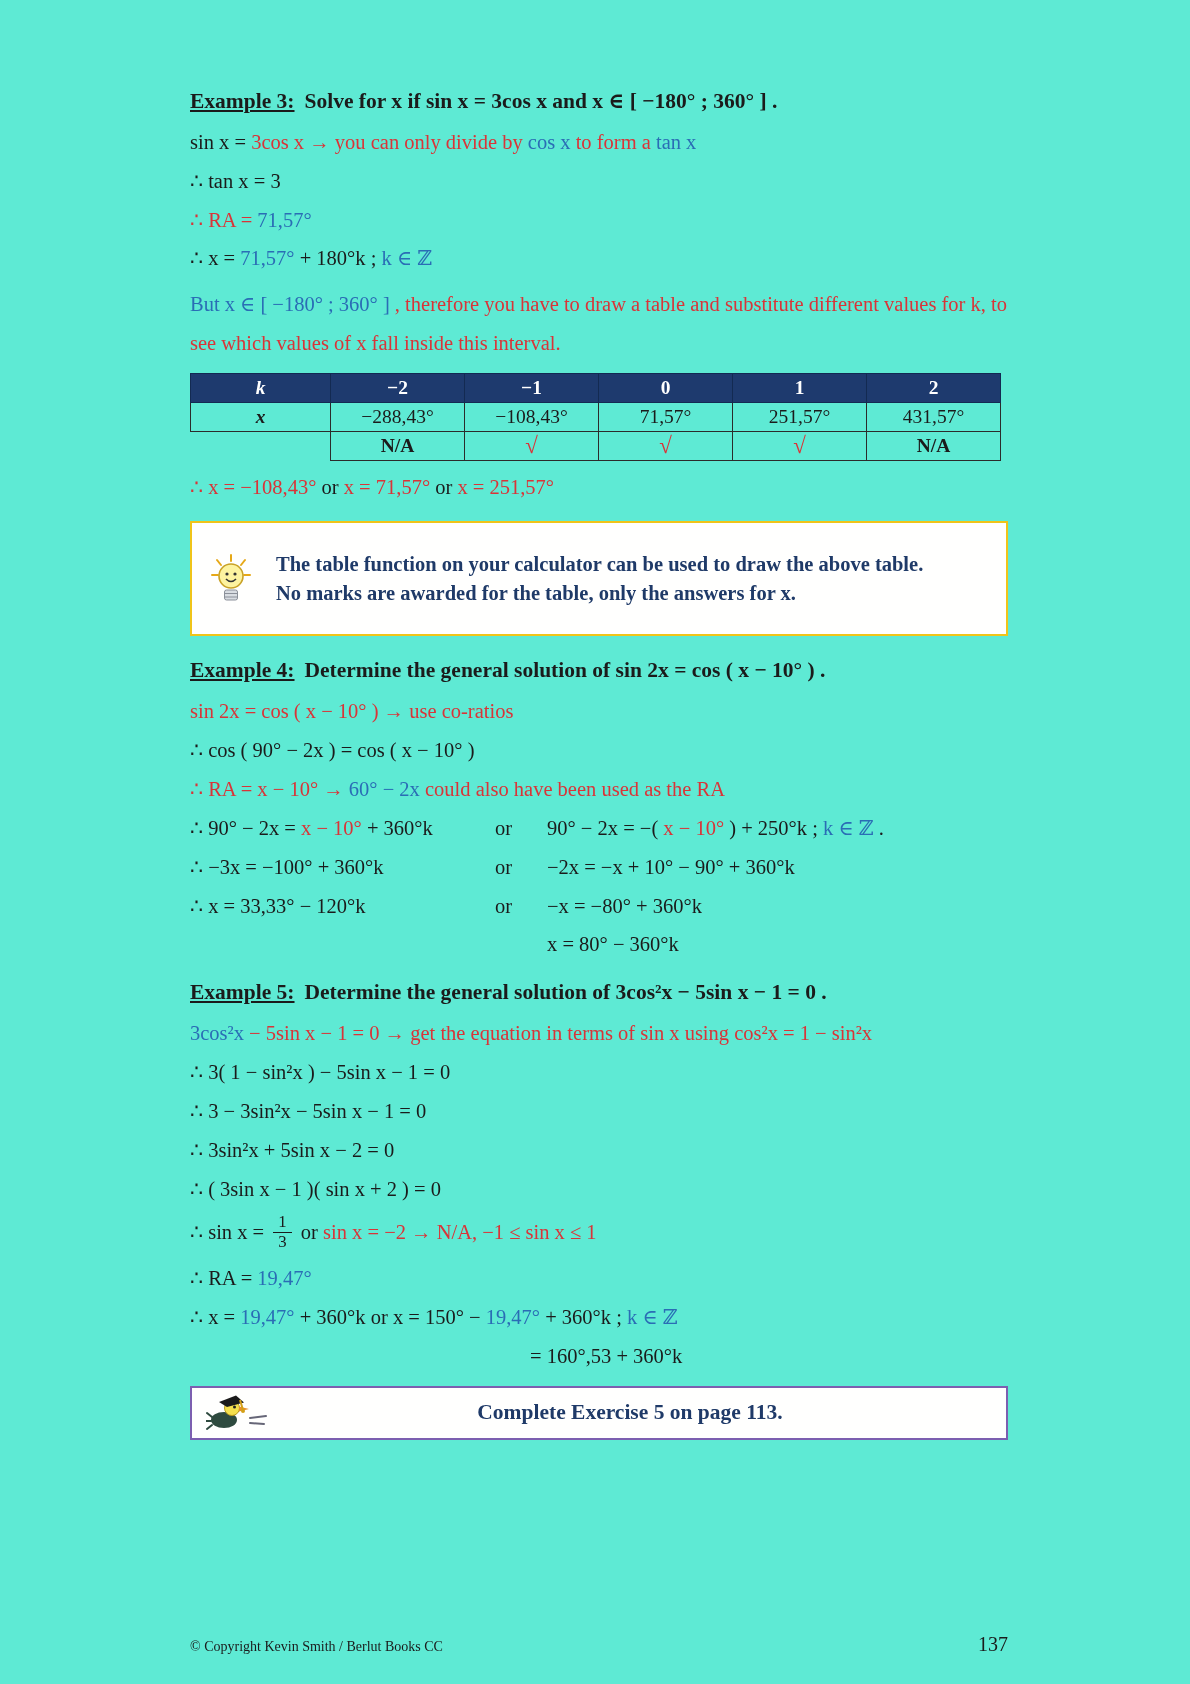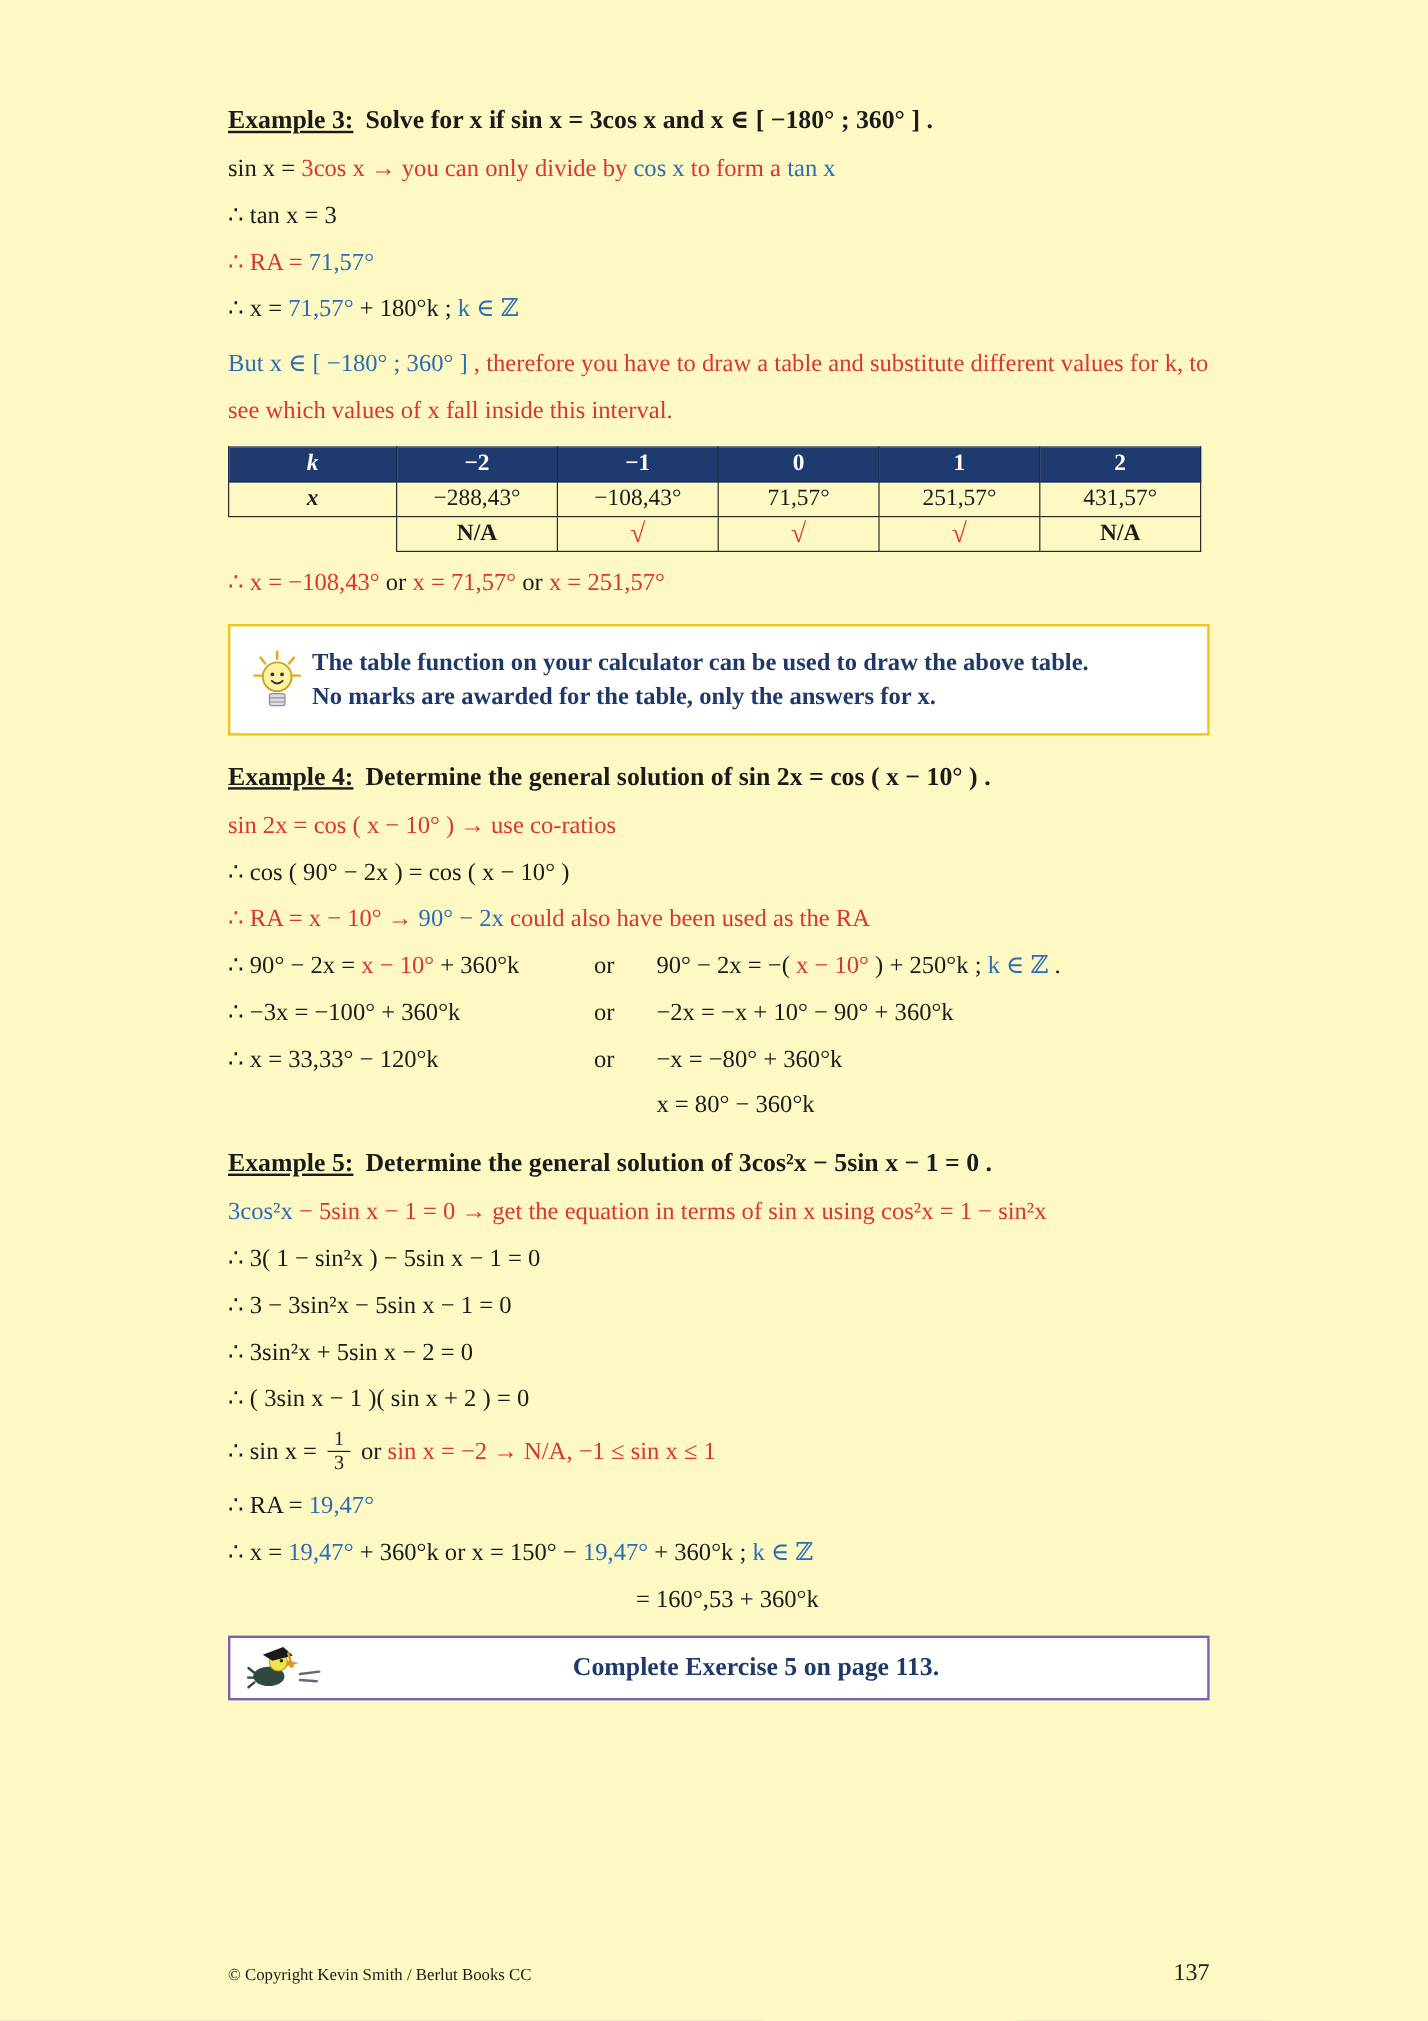--- a/index.html
+++ b/index.html
@@ -1,20 +1,20 @@
 <!DOCTYPE html>
 <html style="--red: #d93438; --blue: #2a6db5; --table-header-bg: #1e3a6e; --tip-border: #f0c419; --exercise-border: #7c5fb0; --note-text: #1f3a68;"><head>
 <meta charset="utf-8">
 <style>
   html,body{margin:0;padding:0;background:#d8d8d4;}
   .page{
     position:relative;
     width:1190px;height:1684px;
     margin:0 auto;
-    background:#fef9c3;
+    background:#5eead4;
     box-sizing:border-box;
     padding:88px 182px 0 190px;
     font-family:"Liberation Serif","DejaVu Serif",serif;
     color:#1b1b1b;
     overflow:hidden;
   }
   .c-r{color:var(--red,#d93438);}
   .c-b{color:var(--blue,#2a6db5);}
   .ex-heading{font-size:21.5px;font-weight:bold;margin:22px 0 16px 0;}
   .ex-heading .ex-label{text-decoration:underline;margin-right:10px;}
@@ -38,22 +38,22 @@
     color:#ffffff;font-weight:bold;
     border:1px solid #132a52;
   }
   .ktable td.empty{border:none;background:transparent;}
   .ktable .ital{font-style:italic;font-weight:bold;}
   .ktable td.check{color:var(--red,#d93438);font-weight:bold;font-size:23px;}
   .ktable td.na{font-weight:bold;}
 
   .tipbox{
     border:2px solid var(--tip-border,#f0c419);
-    display:flex;align-items:center;gap:8px;
-    padding:16px 18px;margin:20px 0 18px 0;
+    display:flex;align-items:center;gap:24px;
+    padding:27px 18px;margin:20px 0 18px 0;
     background:#fffffe;
   }
   .tipbox .tiptext{color:var(--note-text,#1f3a68);font-weight:bold;font-size:20.5px;line-height:1.4;}
 
   .exbox{
     border:2px solid var(--exercise-border,#7c5fb0);
     display:flex;align-items:center;
     padding:5px 14px;margin-top:16px;
     background:#fffffe;
   }
@@ -141,21 +141,21 @@
     </span>
   </div>
 
   <div class="ex-heading">
     <span class="ex-label">Example 4:</span><span>Determine the general solution of sin 2x = cos ( x − 10° ) .</span>
   </div>
 
   <div>
       <div class="mline"><span class="c-r">sin 2x = cos ( x − 10° ) → use co-ratios</span></div>
       <div class="mline"><span>∴ cos ( 90° − 2x ) = cos ( x − 10° )</span></div>
-      <div class="mline"><span class="c-r">∴ RA = x − 10° → </span><span class="c-b">90° − 2x</span><span class="c-r"> could also have been used as the RA</span></div>
+      <div class="mline"><span class="c-r">∴ RA = x − 10° → </span><span class="c-b">60° − 2x</span><span class="c-r"> could also have been used as the RA</span></div>
       <div class="mline"><span class="mcol" style="min-width: 305px;"><span>∴ 90° − 2x = </span><span class="c-r">x − 10°</span><span> + 360°k</span></span><span class="mcol" style="min-width: 52px;"><span>or</span></span><span class="mcol"><span>90° − 2x = −( </span><span class="c-r">x − 10°</span><span> ) + 250°k ;  </span><span class="c-b">k ∈ ℤ</span><span> .</span></span></div>
       <div class="mline"><span class="mcol" style="min-width: 305px;"><span>∴ −3x = −100° + 360°k</span></span><span class="mcol" style="min-width: 52px;"><span>or</span></span><span class="mcol"><span>−2x = −x + 10° − 90° + 360°k</span></span></div>
       <div class="mline"><span class="mcol" style="min-width: 305px;"><span>∴ x = 33,33° − 120°k</span></span><span class="mcol" style="min-width: 52px;"><span>or</span></span><span class="mcol"><span>−x = −80° + 360°k</span></span></div>
       <div class="mline" style="padding-left: 357px;"><span>x = 80° − 360°k</span></div>
     </div>
 
   <div class="ex-heading">
     <span class="ex-label">Example 5:</span><span>Determine the general solution of 3cos²x − 5sin x − 1 = 0 .</span>
   </div>
 

